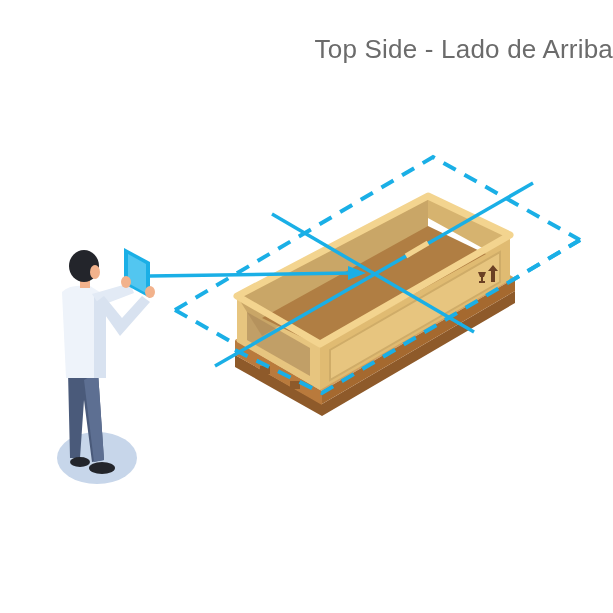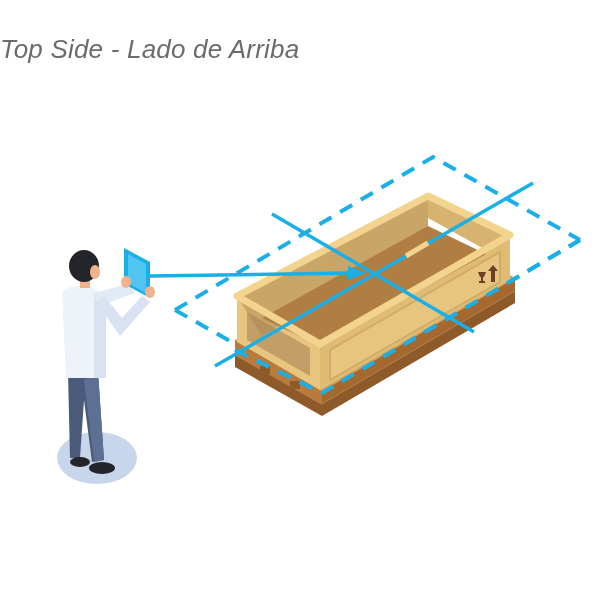--- a/index.html
+++ b/index.html
@@ -1,21 +1,20 @@
 <!DOCTYPE html>
 <html><head>
 <meta charset="utf-8">
 <style>
   html, body { margin: 0; padding: 0; background: #ffffff; }
   body { width: 613px; height: 613px; position: relative; overflow: hidden; }
   .title {
-    position: absolute; left: 0; top: 34px; width: 613px; text-align: left;
+    position: absolute; left: 0; top: 34px; width: 613px; text-align: right;
     font-family: "Liberation Sans", sans-serif; font-size: 26px; color: #6b6b6b;
     letter-spacing: 0.2px;
-    font-style: italic;
   }
   svg.scene { position: absolute; left: 0; top: 0; }
 </style>
 </head>
 <body>
 
 <div class="title">Top Side - Lado de Arriba</div>
 
 <svg class="scene" width="613" height="613" viewBox="0 0 613 613">
 

